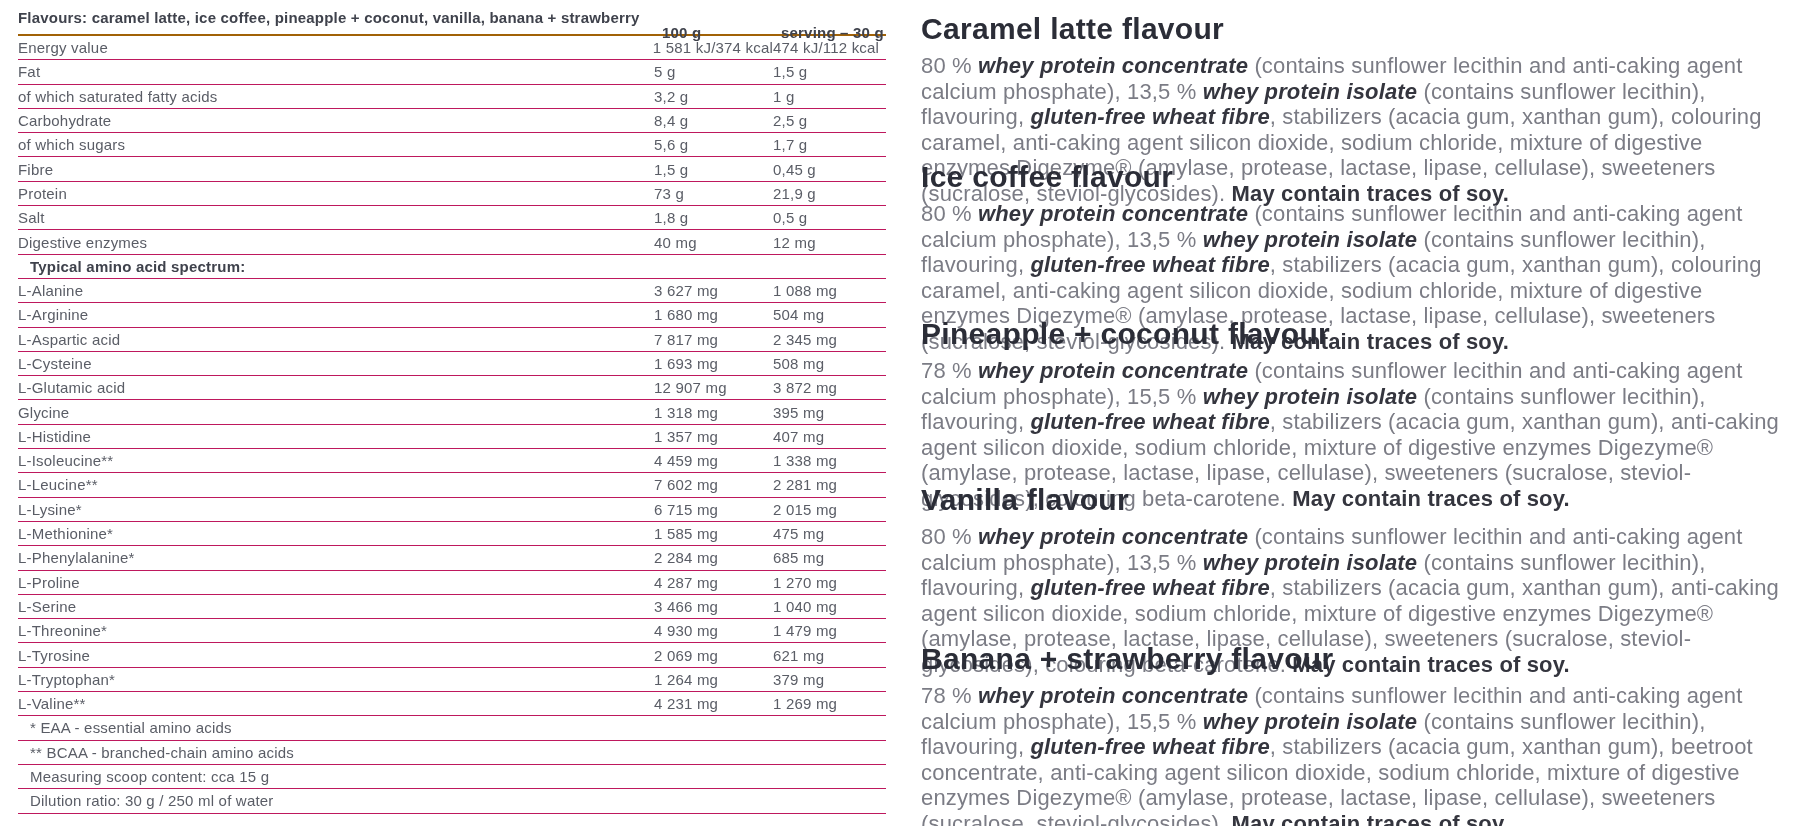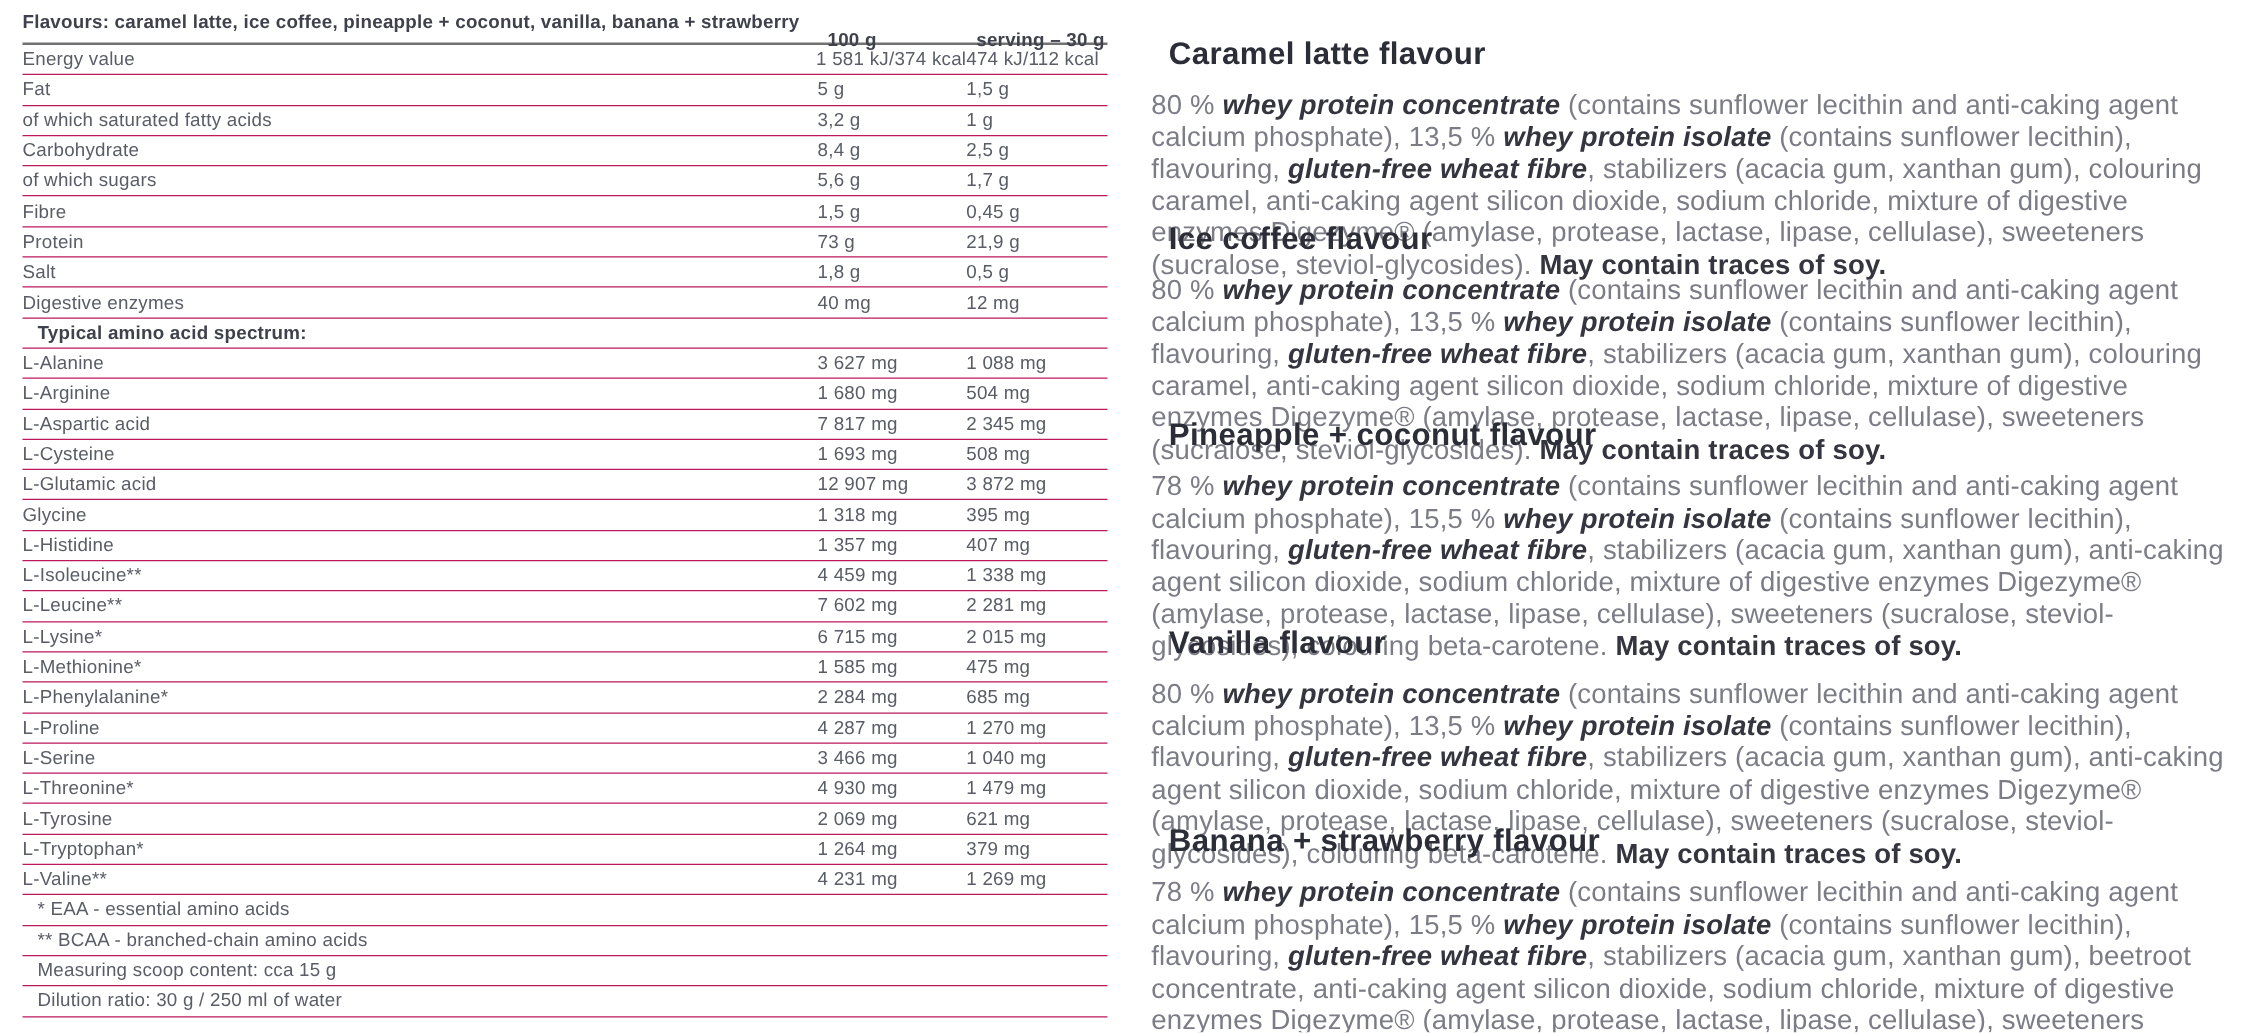--- a/index.html
+++ b/index.html
@@ -4,31 +4,31 @@
 <style>
   html,body{margin:0;padding:0;background:#fff;}
   .page{
     position:relative;width:1796px;height:826px;background:#ffffff;overflow:hidden;
     font-family:"Liberation Sans",sans-serif;
   }
   
   .nutrition-table{position:absolute;left:18px;top:0;width:868px;}
   .t-row{display:flex;align-items:center;box-sizing:border-box;height:24.3px;
          border-bottom:1px solid #be185d;font-size:15px;letter-spacing:.2px;color:#5a5d66;}
-  .t-row.header{height:36px;border-bottom:2px solid #737373;font-weight:bold;color:#3f424c;}
+  .t-row.header{height:36px;border-bottom:2px solid #a16207;font-weight:bold;color:#3f424c;}
   .t-row.section{font-weight:bold;color:#3f424c;}
   .c1{flex:1 1 auto;min-width:0;padding-right:10px;white-space:nowrap;overflow:hidden;}
   .c1.full{flex:1 1 100%;margin-left:12px;}
   .c2{flex:0 0 119px;white-space:nowrap;}
   .c3{flex:0 0 113px;white-space:nowrap;}
   .t-row.header .c2,.t-row.header .c3{padding-left:8px;box-sizing:border-box;margin-top:31px;}
   
   .flavours{position:absolute;left:921px;top:0;width:862px;height:826px;}
   .flav{position:absolute;left:0;width:862px;}
-  .flav h2{margin:14px;font-size:25px;line-height:28px;font-weight:bold;
+  .flav h2{margin:0;font-size:30px;line-height:28px;font-weight:bold;
            letter-spacing:.3px;color:#2b2d37;}
   .flav p{margin:10px 0 0;font-size:22px;line-height:25.5px;letter-spacing:.15px;color:#7b7c85;}
   .seg-normal{color:#7b7c85;}
   .seg-bold-italic{color:#34353e;font-weight:bold;font-style:italic;}
   .seg-bold{color:#34353e;font-weight:bold;}
   .s1{top:15px}.s2{top:163px}.s3{top:320px}.s4{top:486px}.s5{top:645px}
 </style>
 </head>
 <body>
 

